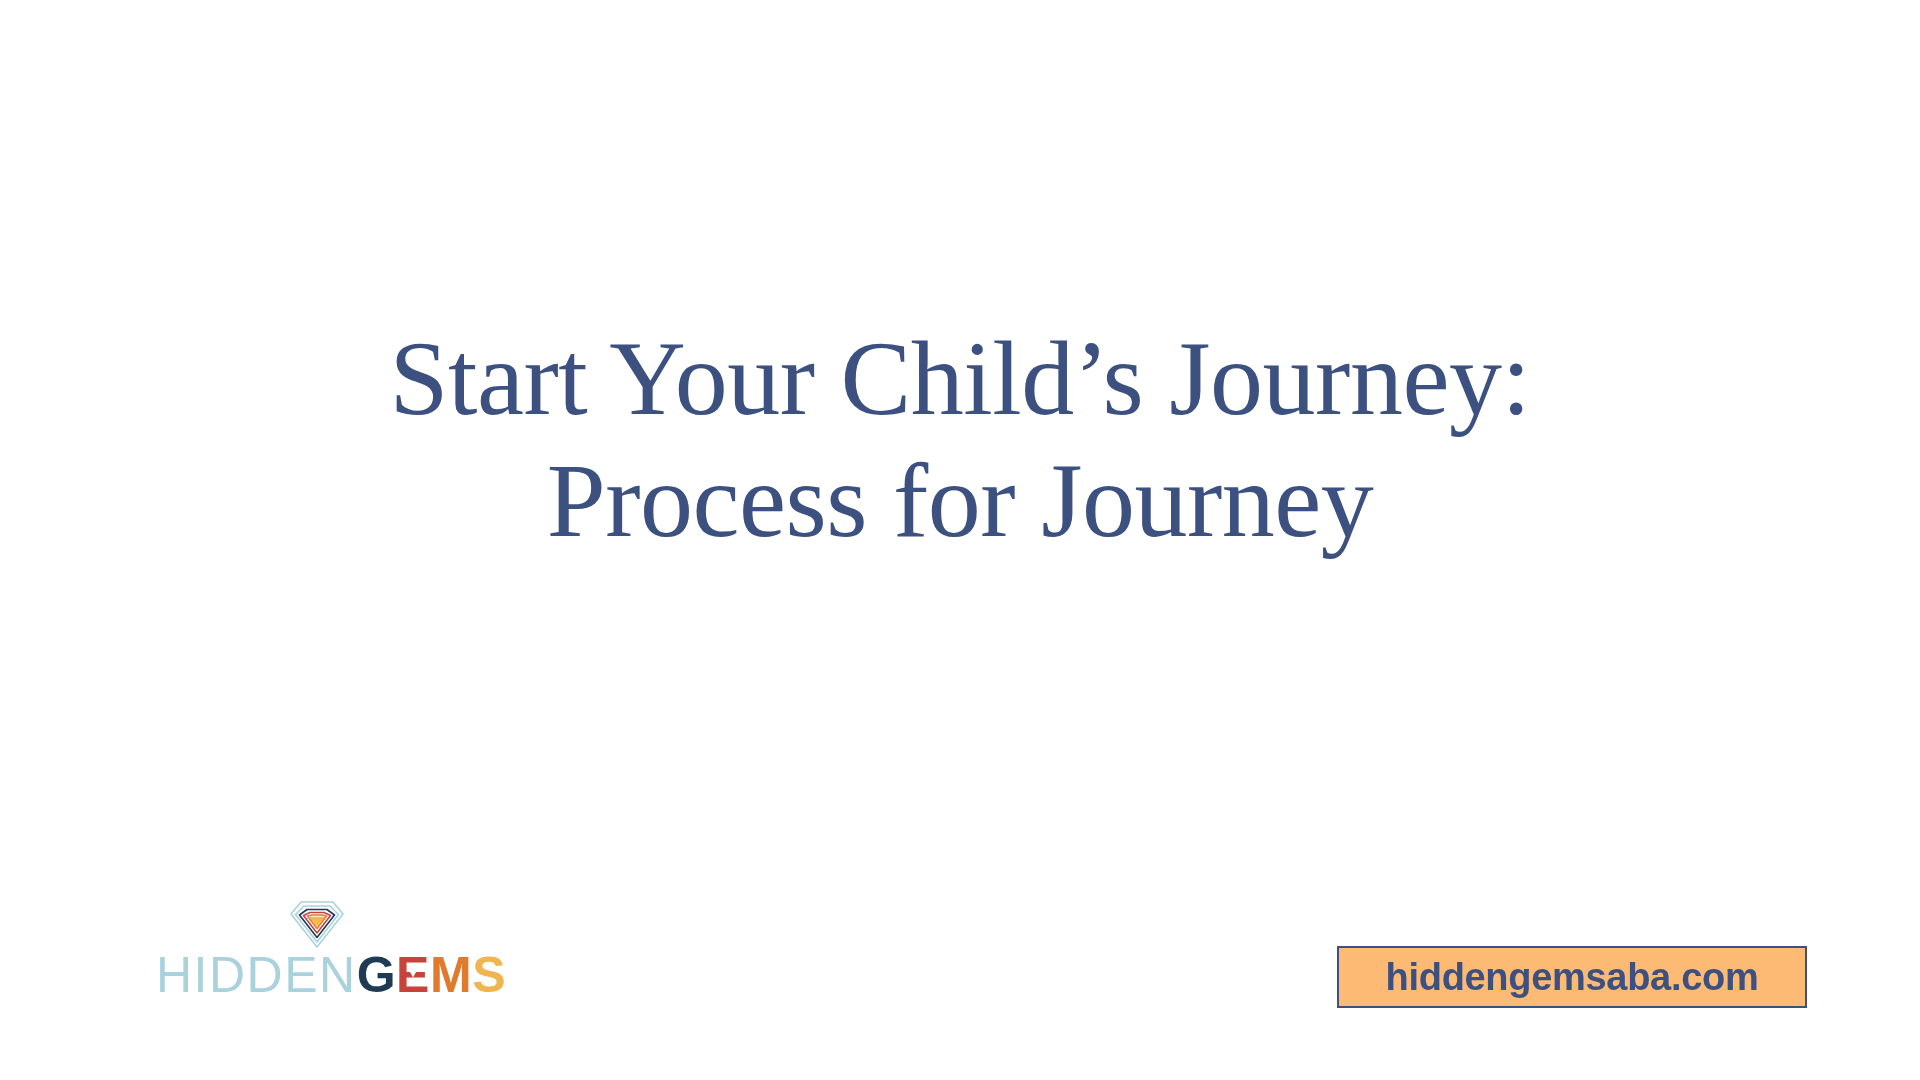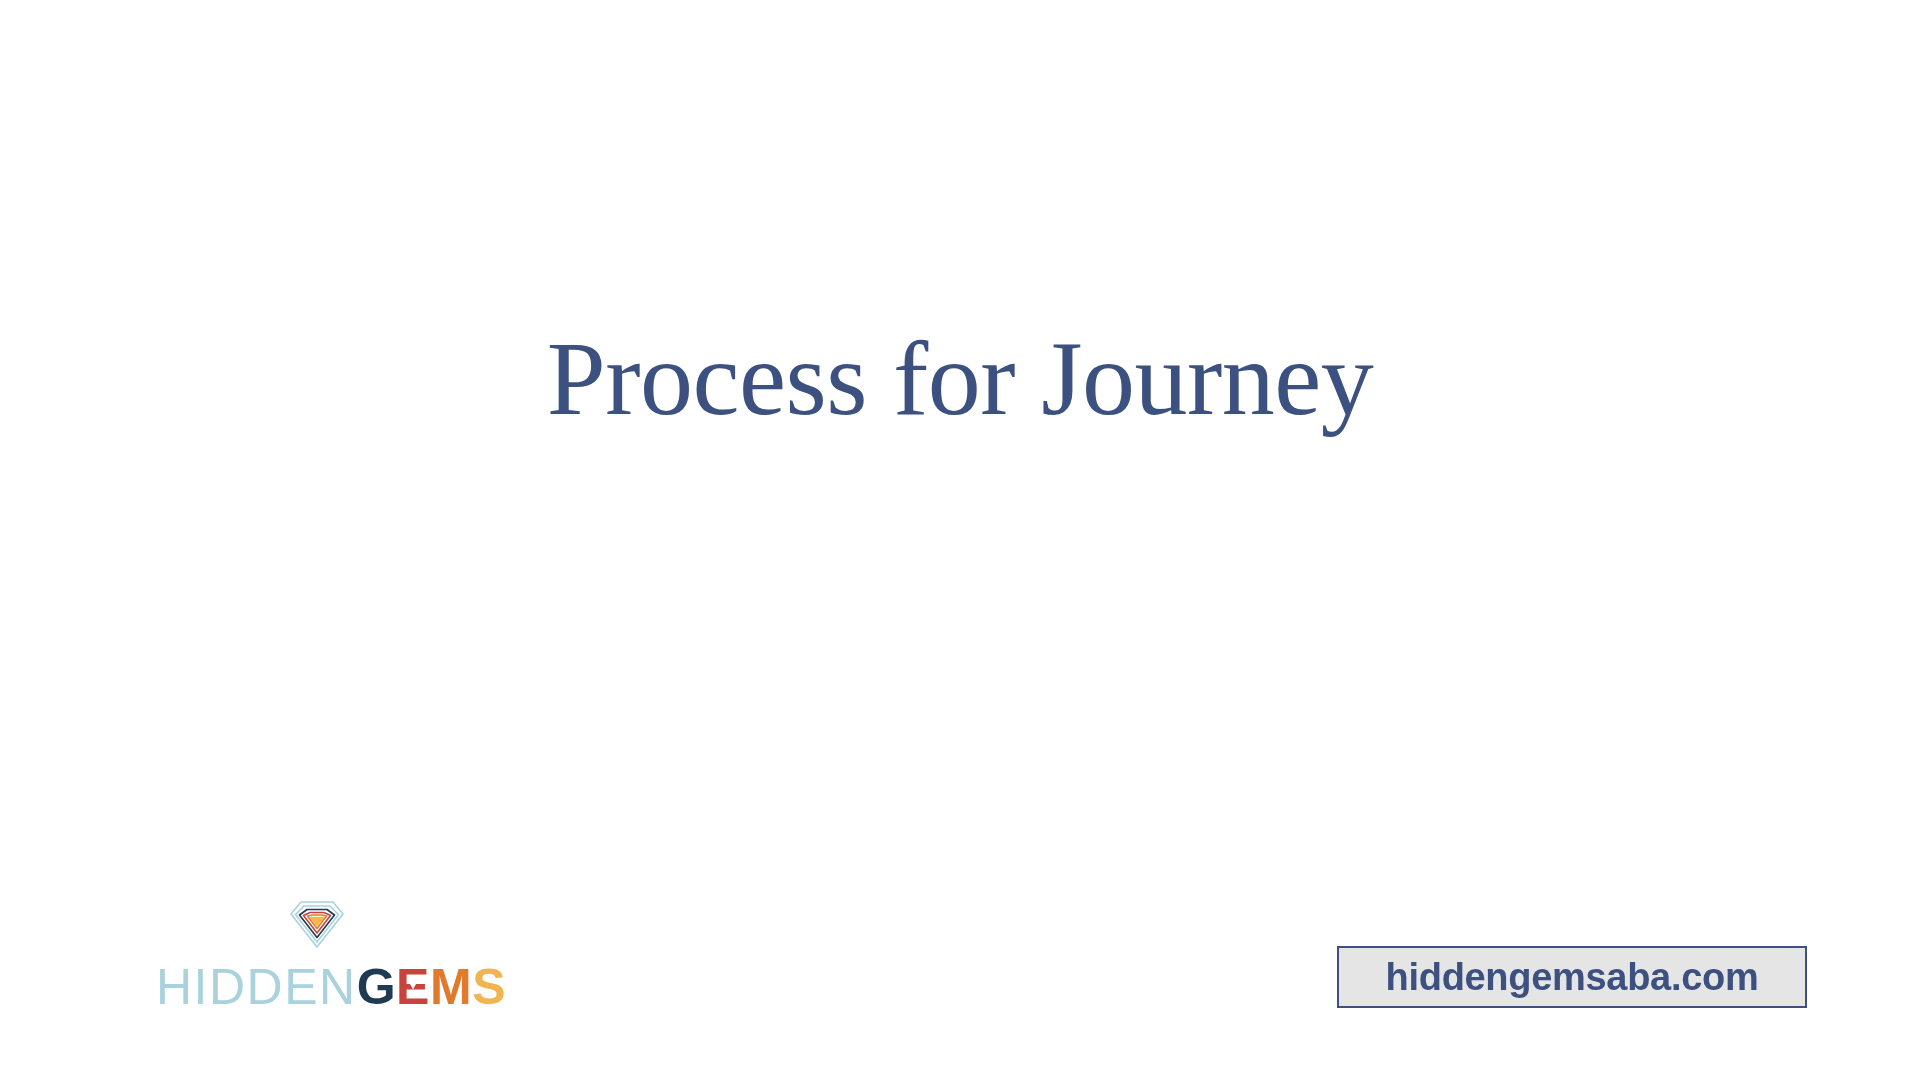--- a/index.html
+++ b/index.html
@@ -66,21 +66,20 @@
     align-items: baseline;
     justify-content: center;
     line-height: 1;
   }
   .wm-hidden {
     font-family: "Liberation Sans", sans-serif;
     font-size: 50px;
     font-weight: 300;
     color: #a9d2dd;
     letter-spacing: 1.5px;
-    margin-top: 12px;
   }
   .wm-gems {
     display: inline-flex;
     align-items: baseline;
     font-family: "Liberation Sans", sans-serif;
     font-size: 50px;
     font-weight: 700;
     letter-spacing: 0.5px;
   }
   .wm-g { color: #1f3a52; }
@@ -116,36 +115,37 @@
     position: absolute;
     left: 1337px;
     top: 946px;
     width: 470px;
     height: 62px;
     border: 2px solid #3d5180;
     box-sizing: border-box;
     display: flex;
     align-items: center;
     justify-content: center;
-    background: #e5e5e5;
+    background: #fdba74;
   }
   .url-badge-text {
     font-family: "Liberation Sans", sans-serif;
     font-size: 38px;
     font-weight: 700;
     color: #3d5180;
     letter-spacing: -0.3px;
   }
 </style>
 </head>
 <body>
 
 <div class="slide">
 
   <div class="title-block">
+    <div class="title-line">Start Your Child’s Journey:</div>
     <div class="title-line">Process for Journey</div>
   </div>
 
   <div class="logo">
 
     <div class="logo-gem">
       <svg width="58" height="52" viewBox="0 0 58 52" xmlns="http://www.w3.org/2000/svg">
 
         <path d="M3 16 L13 4 L45 4 L55 16 L29 49 Z" fill="none" stroke="#a9d2dd" stroke-width="1.6" stroke-linejoin="round"></path>
         <path d="M7.5 16.5 L16 8 L42 8 L50.5 16.5 L29 44 Z" fill="none" stroke="#a9d2dd" stroke-width="1.6" stroke-linejoin="round"></path>

